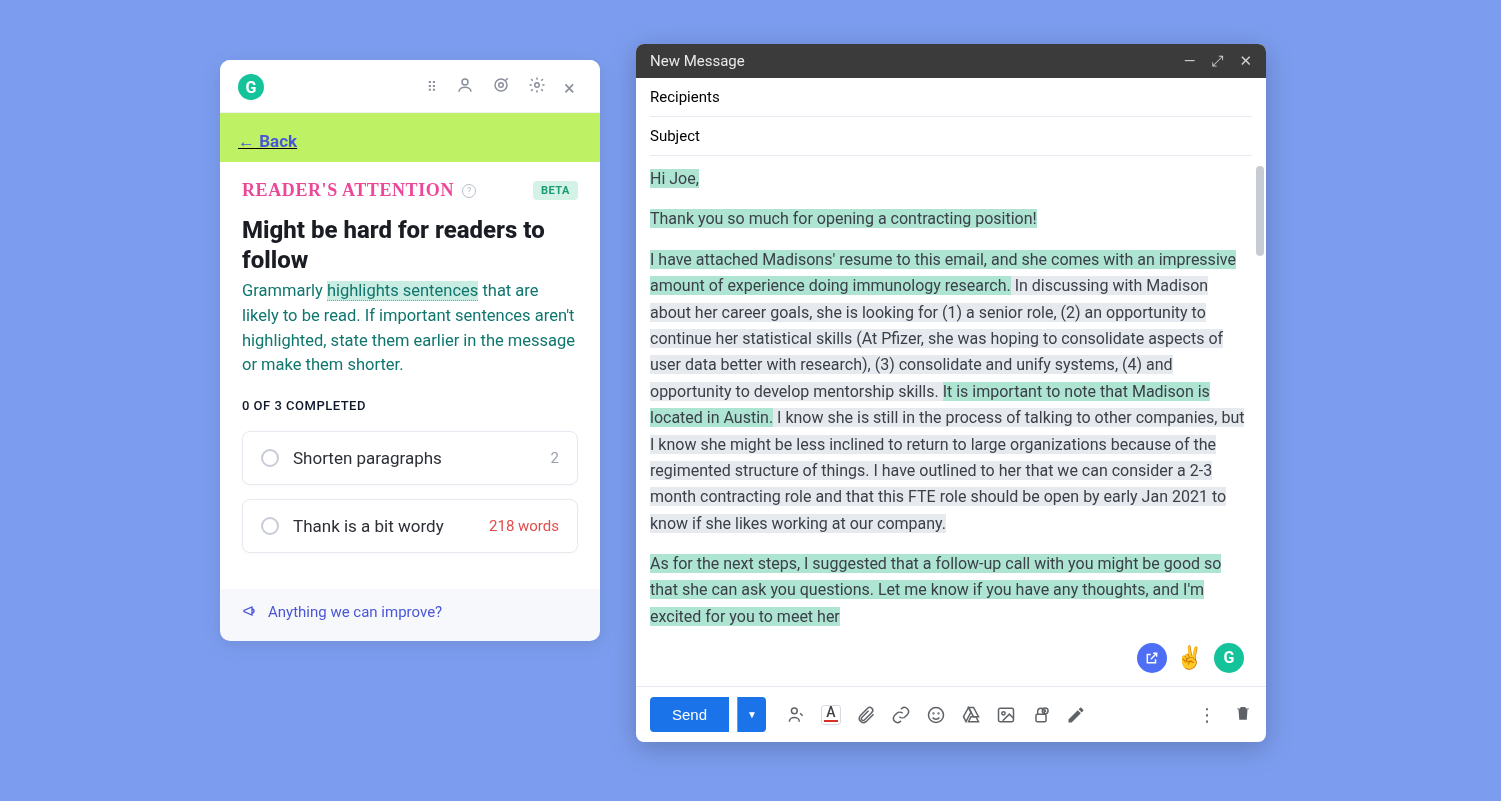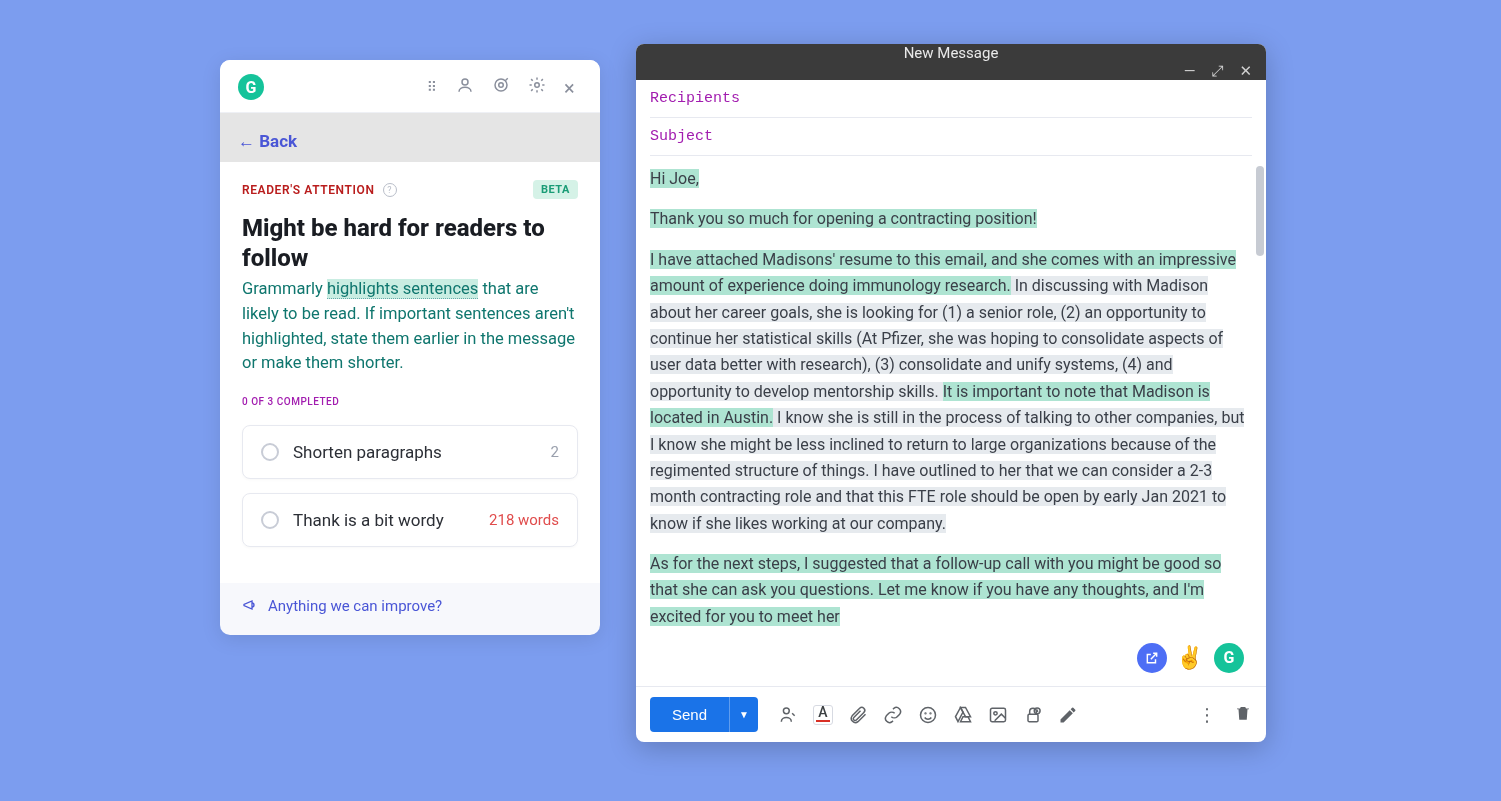--- a/index.html
+++ b/index.html
@@ -44,43 +44,45 @@
     gap: 18px;
     align-items: center;
     color: #8a8f9c;
   }
   .gram-header-icons svg, .gram-header-icons .close-x { width: 18px; height: 18px; }
   .dots-icon { font-size: 14px; letter-spacing: 1px; line-height: 1; }
   .close-x { font-size: 20px; line-height: 1; cursor:pointer; }
 
   .gram-back-row {
     padding: 18px 14px 10px 18px;
-    background: #e5e5e5;
+    background: #bef264;
+    text-decoration: underline;
   }
   .gram-back {
     color: #4a56d6;
     font-weight: 700;
     font-size: 17px;
     cursor: pointer;
   }
 
   .gram-body {
     background: #fff;
     margin: 0;
     padding: 18px 22px 22px 22px;
   }
   .gram-section-label-row {
     display: flex; align-items: center; gap: 8px;
     margin-bottom: 14px;
   }
   .gram-section-label {
-    font-size: 12px;
+    font-size: 18px;
     letter-spacing: 0.6px;
-    color: #b91c1c;
+    color: #ec4899;
     font-weight: 600;
+    font-family: Liberation Serif, serif;
   }
   .help-circle {
     width:14px;height:14px;border:1.5px solid #b9bec9;border-radius:50%;
     font-size:9px;color:#b9bec9;display:flex;align-items:center;justify-content:center;
   }
   .beta-badge {
     margin-left: auto;
     background: #d5f2e7;
     color: #1a9c76;
     font-size: 11px;
@@ -100,23 +102,23 @@
     font-size: 16.5px;
     line-height: 1.5;
     color: #0f766e;
     margin-bottom: 20px;
   }
   .gram-desc .hl {
     background: #c9ede2;
     border-bottom: 1px dotted #6aa;
   }
   .gram-progress {
-    font-size: 10px;
+    font-size: 13px;
     letter-spacing: 0.5px;
-    color: #a21caf;
+    color: #0f172a;
     font-weight: 500;
     margin-bottom: 18px;
   }
 
   .sugg-card {
     background: #fff;
     border: 1px solid #e7e9f0;
     border-radius: 8px;
     padding: 16px 18px;
     display: flex;
@@ -158,44 +160,42 @@
     top: 44px;
     width: 630px;
     background: #fff;
     border-radius: 8px;
     box-shadow: 0 6px 28px rgba(0,0,0,0.22);
     overflow: hidden;
   }
   .compose-header {
     background: #3b3b3b;
     color: #e9e9e9;
-    padding: 0 14px;
-    display: flex;
-    align-items: center;
-    font-size: 15px;
-    flex-direction: column;
+    padding: 8px 14px;
+    display: flex;
+    align-items: center;
+    font-size: 15px;
   }
   .compose-header .win-icons {
     margin-left: auto;
     display: flex;
     gap: 16px;
     font-size: 15px;
     color: #d0d0d0;
   }
   .win-icons span { cursor: pointer; }
 
   .compose-fields {
     padding: 0 14px;
   }
   .compose-field {
     border-bottom: 1px solid #e7e9f0;
     padding: 10px 0;
     font-size: 15px;
-    color: #a21caf;
-    font-family: Liberation Mono, monospace;
+    color: #000000;
   }
 
   .compose-body-wrap {
     position: relative;
     display: flex;
     padding: 10px 0 10px 14px;
   }
   .compose-body {
     flex: 1;
     font-size: 16px;
@@ -236,20 +236,21 @@
 
   .compose-toolbar {
     border-top: 1px solid #e7e9f0;
     padding: 10px 14px;
     display: flex;
     align-items: center;
     gap: 6px;
   }
   .send-group {
     display: flex;
+    gap: 8px;
   }
   .send-btn {
     background: #1a73e8;
     color: #fff;
     border: none;
     padding: 9px 22px;
     font-size: 15px;
     font-weight: 500;
     border-radius: 4px 0 0 4px;
     cursor: pointer;

